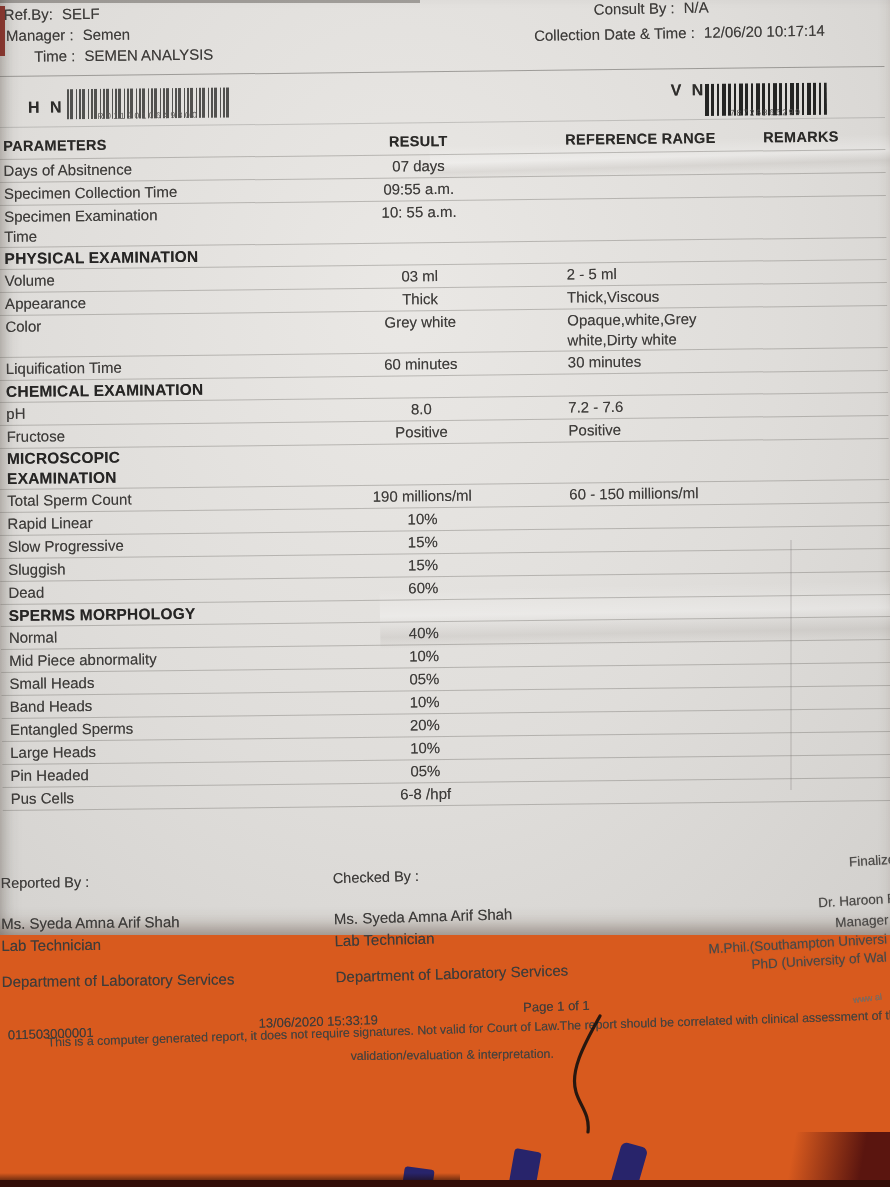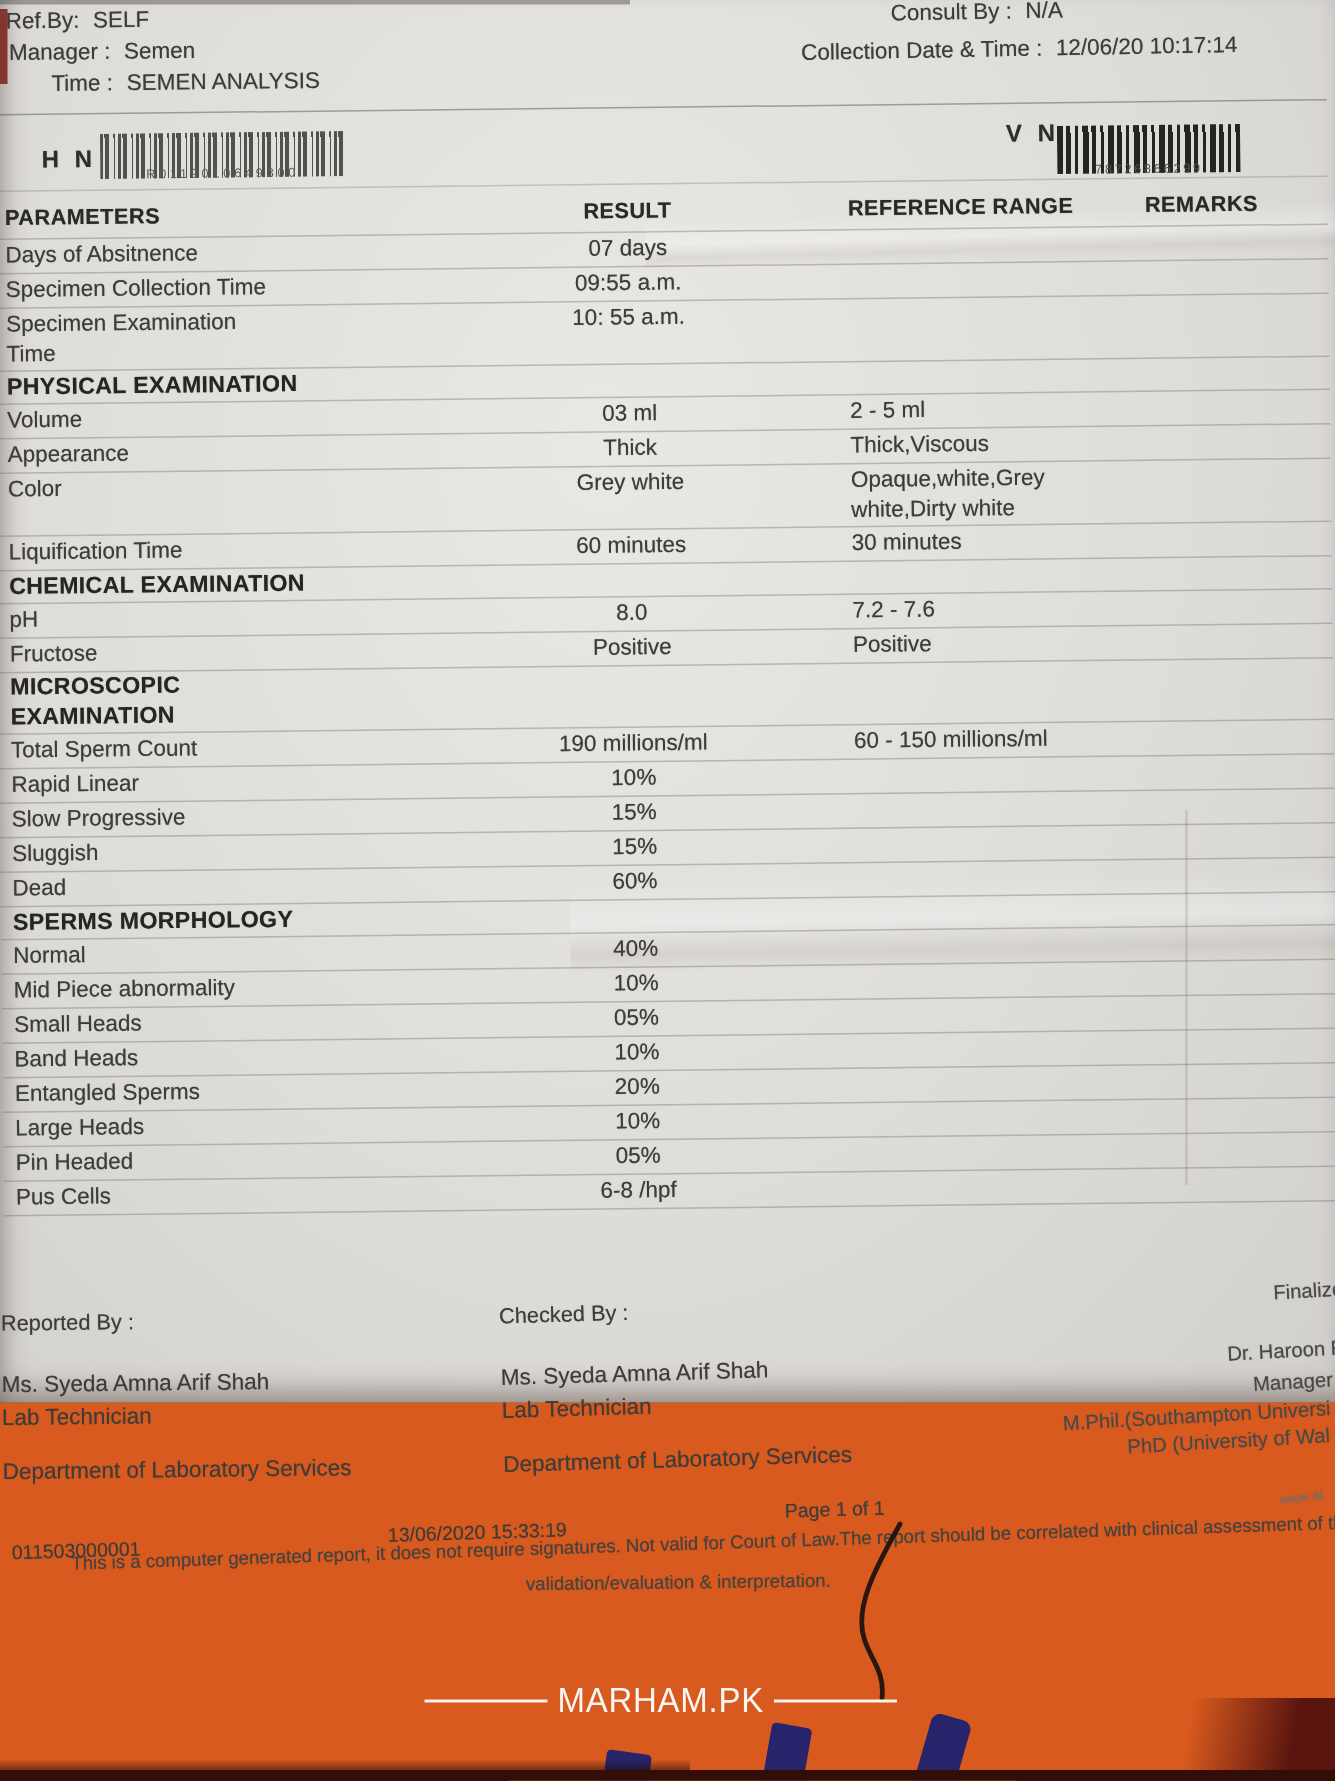--- a/index.html
+++ b/index.html
@@ -343,18 +343,13 @@
     </div>
 
     <div class="edge-sliver"></div>
     <div class="top-shade"></div>
   </div>
 
   <svg class="pen-curve" width="64" height="124" viewBox="0 0 64 124">
     <path d="M44 2 C26 34 14 58 20 78 C24 92 34 100 32 118" stroke="#15100d" stroke-width="3.2" fill="none" stroke-linecap="round" opacity="0.9"></path>
   </svg>
 
-  <div class="watermark">
-    <div class="wm-line"></div>
-    <div class="wm-text">MARHAM.PK</div>
-    <div class="wm-line"></div>
-  </div>
 </div>
 
 </body></html>

